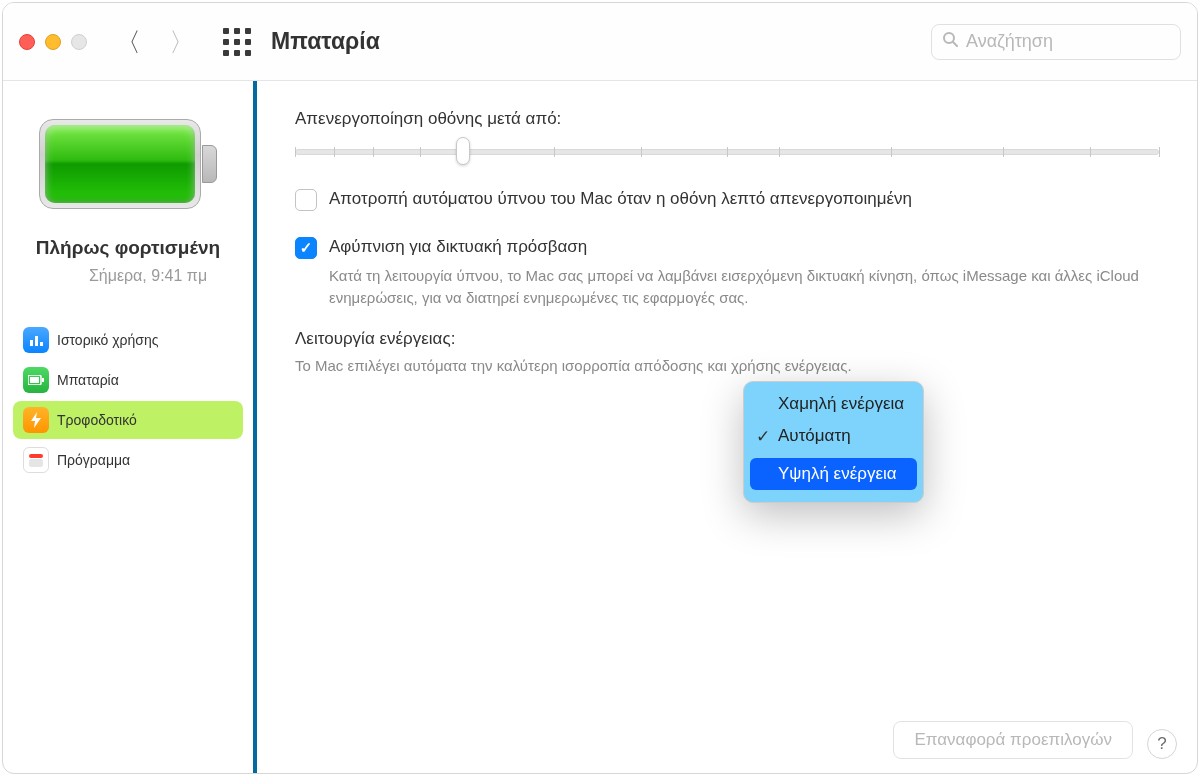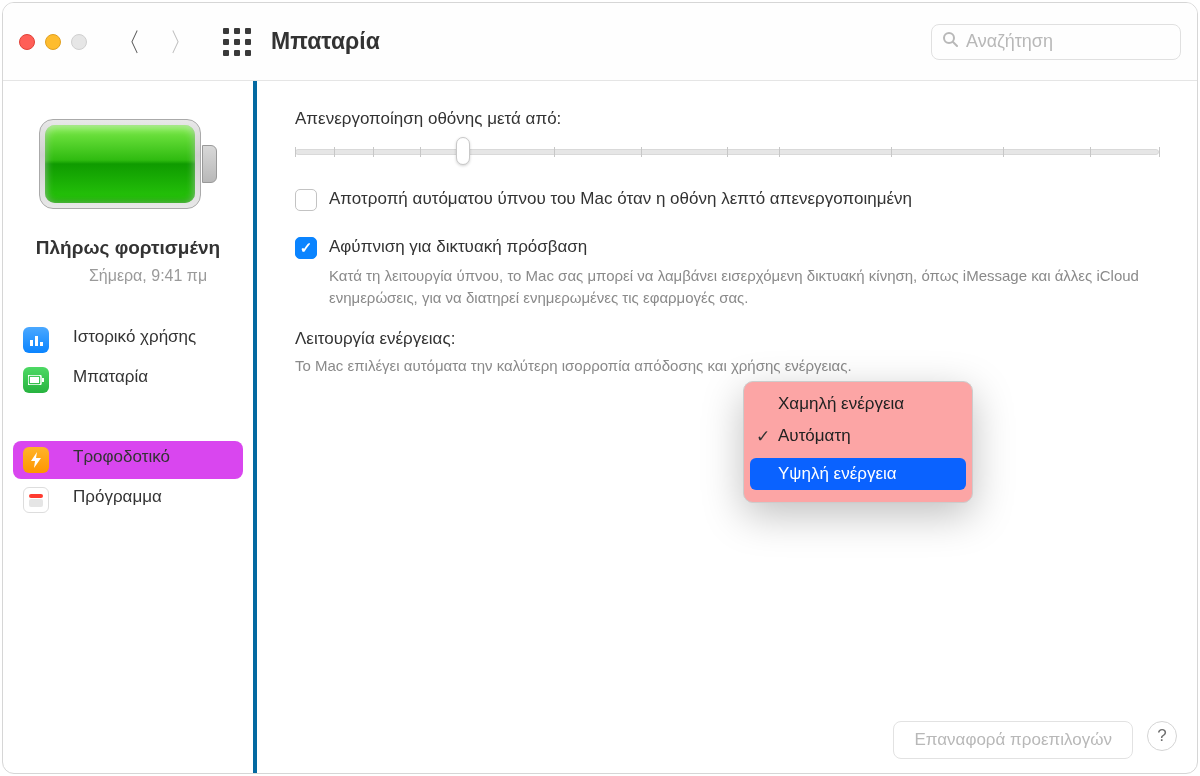--- a/index.html
+++ b/index.html
@@ -63,24 +63,24 @@
   }
   .battery-cap {
     position:absolute; right:0; top:26px; width:15px; height:38px;
     border-radius: 0 6px 6px 0; background: linear-gradient(#d8d8d8,#b8b8b8);
     border:1px solid #999;
   }
   .status-title { font-size:19px; font-weight:700; color:#333; margin-top:28px;}
   .status-sub { font-size:16px; color:#9a9a9a; margin-top:8px;margin-left:40px;}
   .navlist { width: 100%; margin-top: 36px; display:flex; flex-direction:column; gap:2px;}
   .navitem {
-    display:flex; align-items:flex-start; gap:24px; padding:6px 10px;
-    border-radius:8px; font-size:17px; color:#333;
-  }
-  .navitem.selected { background:#d946ef;margin-top:40px;}
+    display:flex; align-items:center; gap:8px; padding:6px 10px;
+    border-radius:8px; font-size:14px; color:#333;
+  }
+  .navitem.selected { background:#bef264;}
   .nicon { width:26px; height:26px; border-radius:6px; display:flex; align-items:center; justify-content:center; font-size:16px; color:#fff;}
   .ic-blue{background:linear-gradient(#4aa8ff,#0a84ff);}
   .ic-green{background:linear-gradient(#4dd964,#27b33f);}
   .ic-orange{background:linear-gradient(#ffb429,#ff9500);}
   .ic-white{background:#fff;border:1px solid #ddd;}
   .main {
     flex:1; padding: 28px 38px; position:relative;
   }
   .section-label { font-size:17px; color:#333; margin-bottom: 14px;}
   .slider-wrap { position:relative; height: 20px; margin-bottom:14px;}
@@ -100,33 +100,33 @@
     width:22px; height:22px; border-radius:5px; border:1px solid #c3c3c3;
     flex-shrink:0; background:#fff; display:flex; align-items:center; justify-content:center;
   }
   .checkbox.checked { background:#0a84ff; border-color:#0a84ff;}
   .checkbox.checked::after{content:"✓"; color:#fff; font-size:15px; font-weight:700;}
   .check-label { font-size:17px; color:#333;}
   .desc { font-size:15px; color:#8a8a8a; margin-left:34px; margin-top:6px; line-height:1.45;}
   .mode-row { margin-top:20px; font-size:17px; color:#333;}
   .mode-desc { font-size:15px; color:#8a8a8a; margin-top:8px;}
   .popup {
-    position:absolute; left:486px; top:300px; width:230px;
-    background:#fca5a5; border:1px solid #ccc; border-radius:10px;
+    position:absolute; left:486px; top:300px; width:181px;
+    background:#7dd3fc; border:1px solid #ccc; border-radius:10px;
     box-shadow:0 12px 40px rgba(0,0,0,.25); padding:6px 0; z-index:10;
   }
   .popup-item {
     padding:6px 16px 6px 34px; font-size:17px; color:#222; position:relative;
   }
   .popup-item.check::before{
     content:"✓"; position:absolute; left:12px; color:#333;
   }
   .popup-item.hl { background:#0a62ff; color:#fff; border-radius:6px; margin:6px 6px; padding-left:28px;}
   .footer {
-    position:absolute; bottom:14px; right:20px; display:flex; align-items:flex-start; gap:14px;
+    position:absolute; bottom:14px; right:20px; display:flex; align-items:flex-end; gap:14px;
   }
   .reset-btn {
     font-size:17px; color:#b8b8b8; padding:8px 20px;
     border:1px solid #e2e2e2; border-radius:8px; background:#fff;
   }
   .help {
     width:30px; height:30px; border-radius:50%; border:1px solid #d5d5d5;
     display:flex; align-items:center; justify-content:center; color:#6e6e6e; font-size:17px;
     background:#fff;
   }

